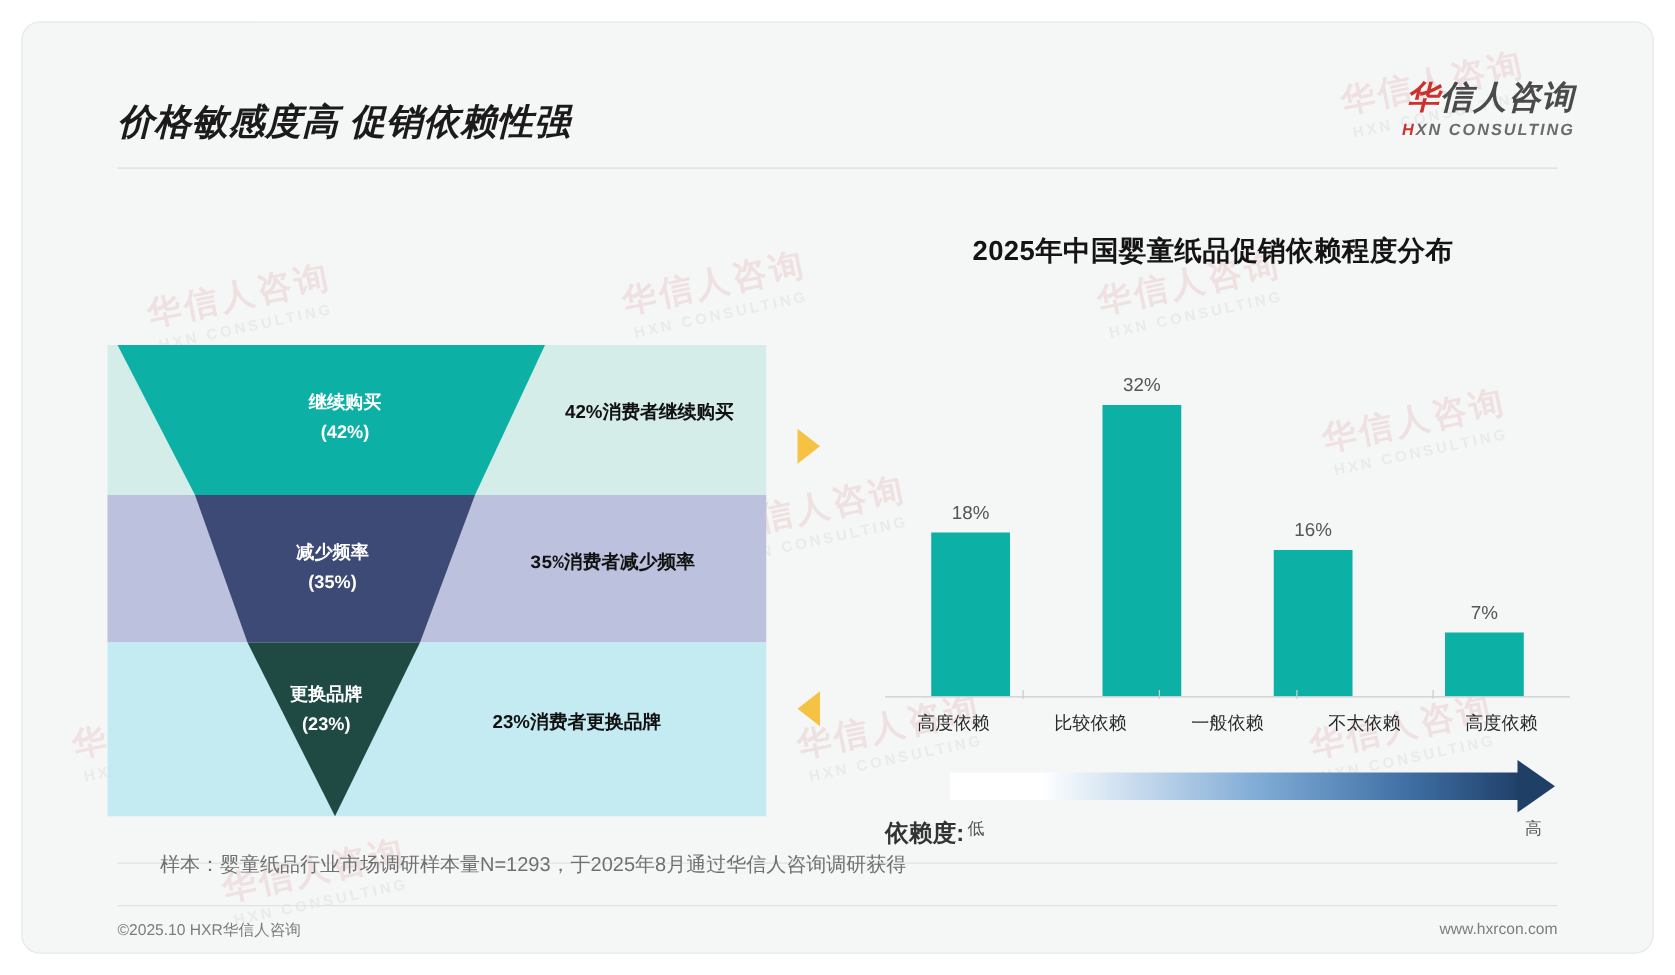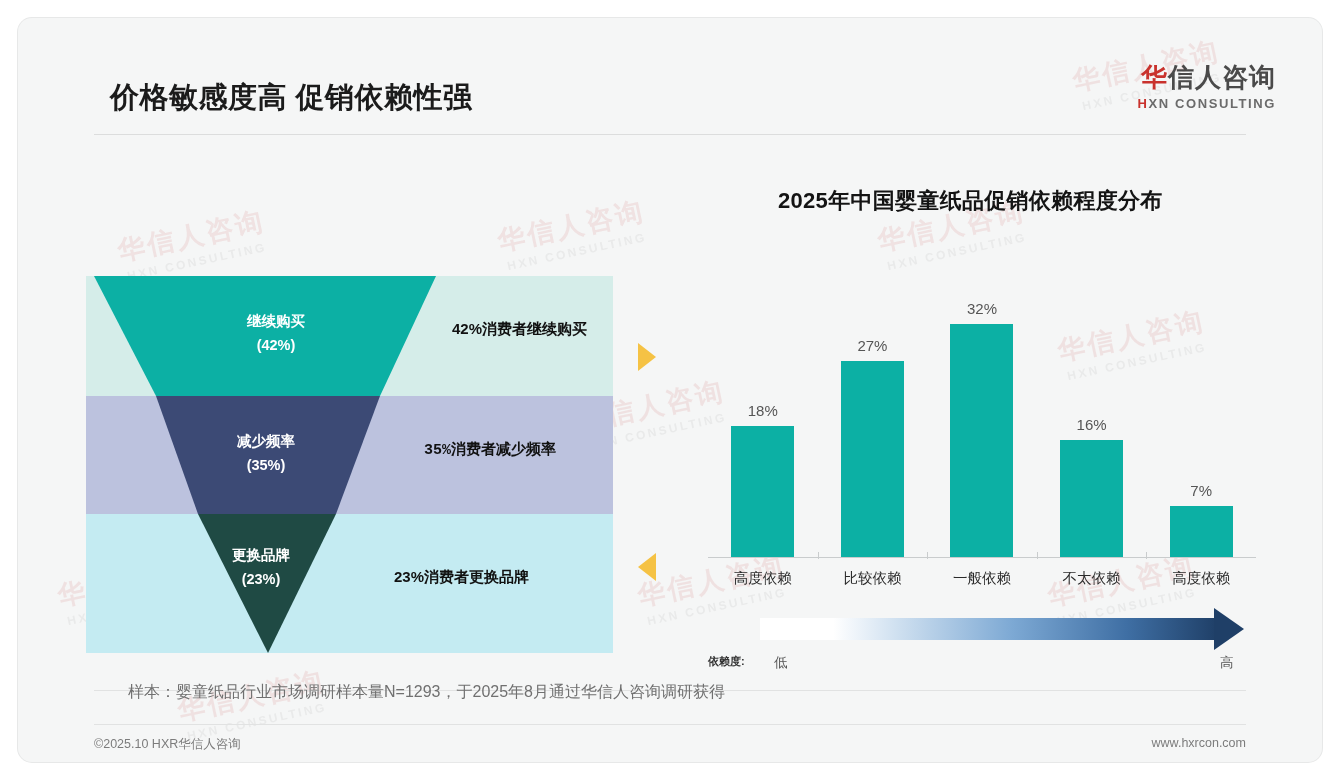--- a/index.html
+++ b/index.html
@@ -6,21 +6,21 @@
   body{width:1340px;height:780px;font-family:"Liberation Sans","DejaVu Sans",sans-serif;}
   .slide{position:absolute;left:18px;top:18px;width:1304px;height:744px;background:#f5f6f6;
          border-radius:14px;overflow:hidden;box-shadow:0 0 0 1px #e7e8e8;}
   
   .wm-layer{position:absolute;inset:0;overflow:hidden;pointer-events:none;z-index:1;}
   .wm{position:absolute;transform:rotate(-12deg);color:#e9b9b9;opacity:.30;white-space:nowrap;
       font-weight:700;}
   .wm .cn{font-size:27px;letter-spacing:3px;color:#e3b3b3;}
   .wm .en{display:block;font-size:12px;letter-spacing:2.5px;color:#cfcfcf;margin-top:1px;margin-left:4px;}
   
-  .header{position:absolute;left:16px;top:0;width:100%;height:104px;z-index:3;}
+  .header{position:absolute;left:0;top:0;width:100%;height:104px;z-index:3;font-style:italic;}
   .title{position:absolute;left:76px;top:60px;font-size:29px;font-weight:700;color:#1b1b1b;
          letter-spacing:.5px;}
   .rule{position:absolute;left:76px;top:116px;width:1152px;height:1px;background:#dcdddd;z-index:3;}
   .logo{position:absolute;right:62px;top:46px;text-align:right;z-index:3;}
   .logo-cn{font-size:26px;font-weight:700;letter-spacing:1px;color:#4a4a4a;line-height:1;}
   .logo-cn .hua{color:#c9322d;}
   .logo-en{margin-top:6px;font-size:13px;font-weight:700;letter-spacing:1.6px;color:#6b6b6b;}
   .logo-en .h{color:#c9322d;}
   
   .sec-title{position:absolute;font-size:22px;font-weight:700;color:#141414;z-index:3;letter-spacing:.3px;}
@@ -47,21 +47,21 @@
   .bar{width:63px;background:#0cb0a4;}
   .tick{position:absolute;bottom:29px;width:1px;height:7px;background:#c9cccd;}
   .cats{position:absolute;left:0;bottom:0;width:548px;display:flex;}
   .cat{flex:1;text-align:center;font-size:14.5px;color:#2a2a2a;font-weight:500;}
   
   .legend{position:absolute;left:690px;top:592px;width:560px;height:64px;z-index:3;}
   .grad-bar{position:absolute;left:52px;top:8px;height:22px;width:458px;
             background:linear-gradient(to right,#ffffff 0%,#ffffff 16%,#cfe0f0 30%,#7da9d4 55%,#3f6fa4 80%,#1f3f67 100%);}
   .grad-head{position:absolute;left:506px;top:-2px;width:0;height:0;
              border-top:21px solid transparent;border-bottom:21px solid transparent;border-left:30px solid #1f3f67;}
-  .leg-title{position:absolute;left:0px;top:44px;font-size:11px;font-weight:700;color:#333;}
+  .leg-title{position:absolute;left:0px;top:44px;font-size:19px;font-weight:700;color:#333;}
   .leg-low{position:absolute;left:66px;top:44px;font-size:13.5px;color:#555;}
   .leg-high{position:absolute;left:512px;top:44px;font-size:13.5px;color:#555;}
   
   .note-rule{position:absolute;left:76px;top:672px;width:1152px;height:1px;background:#e1e2e2;z-index:3;}
   .note{position:absolute;left:110px;top:664px;font-size:16px;color:#707070;z-index:3;}
   .foot-rule{position:absolute;left:76px;top:706px;width:1152px;height:1px;background:#e1e2e2;z-index:3;}
   .foot-l{position:absolute;left:76px;top:718px;font-size:12.5px;color:#7c7c7c;z-index:3;}
   .foot-r{position:absolute;right:76px;top:718px;font-size:12.5px;color:#7c7c7c;z-index:3;}
 </style>
 </head>
@@ -152,24 +152,20 @@
   <div class="tri tri-r" style="left:620px;top:325px;"></div>
   <div class="tri tri-l" style="left:620px;top:535px;"></div>
 
   <div class="chart">
     <div class="bars">
       <div class="bcol">
         <div class="bval">18%</div>
         <div class="bar" style="height:131px;"></div>
       </div>
       <div class="bcol">
-        <div class="bval">27%</div>
-        <div class="bar" style="height:196px;"></div>
-      </div>
-      <div class="bcol">
         <div class="bval">32%</div>
         <div class="bar" style="height:233px;"></div>
       </div>
       <div class="bcol">
         <div class="bval">16%</div>
         <div class="bar" style="height:117px;"></div>
       </div>
       <div class="bcol">
         <div class="bval">7%</div>
         <div class="bar" style="height:51px;"></div>

